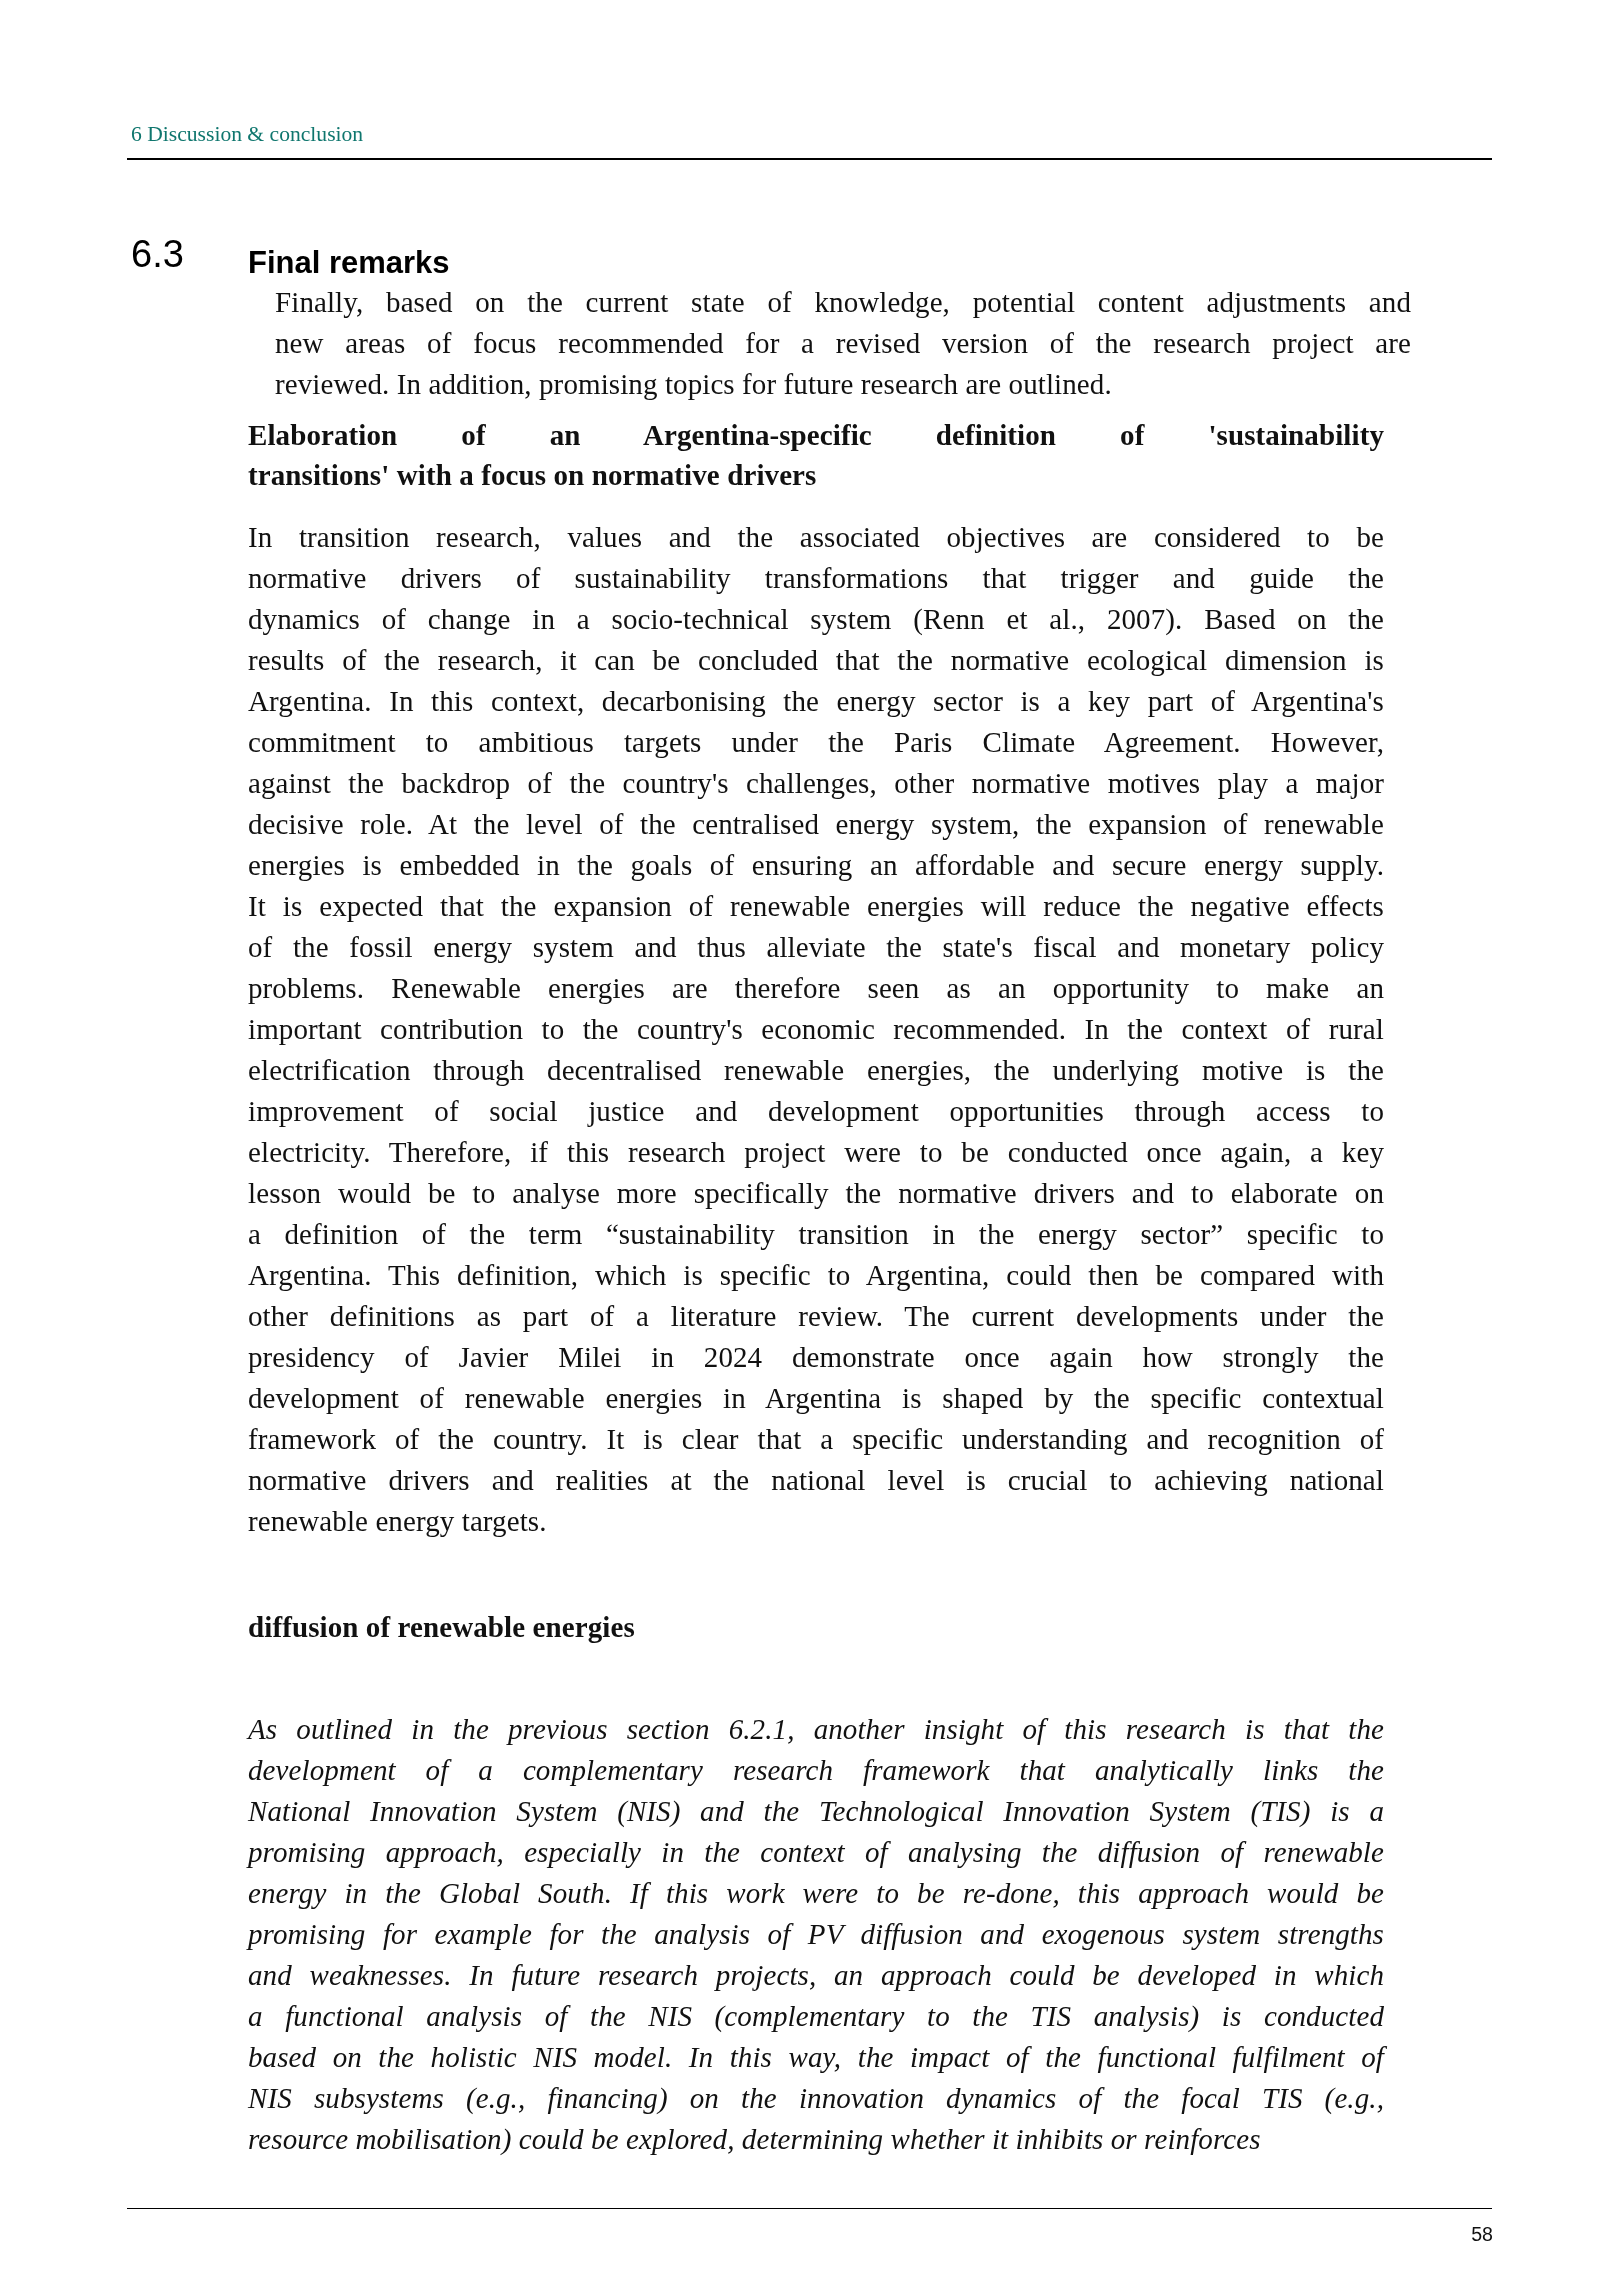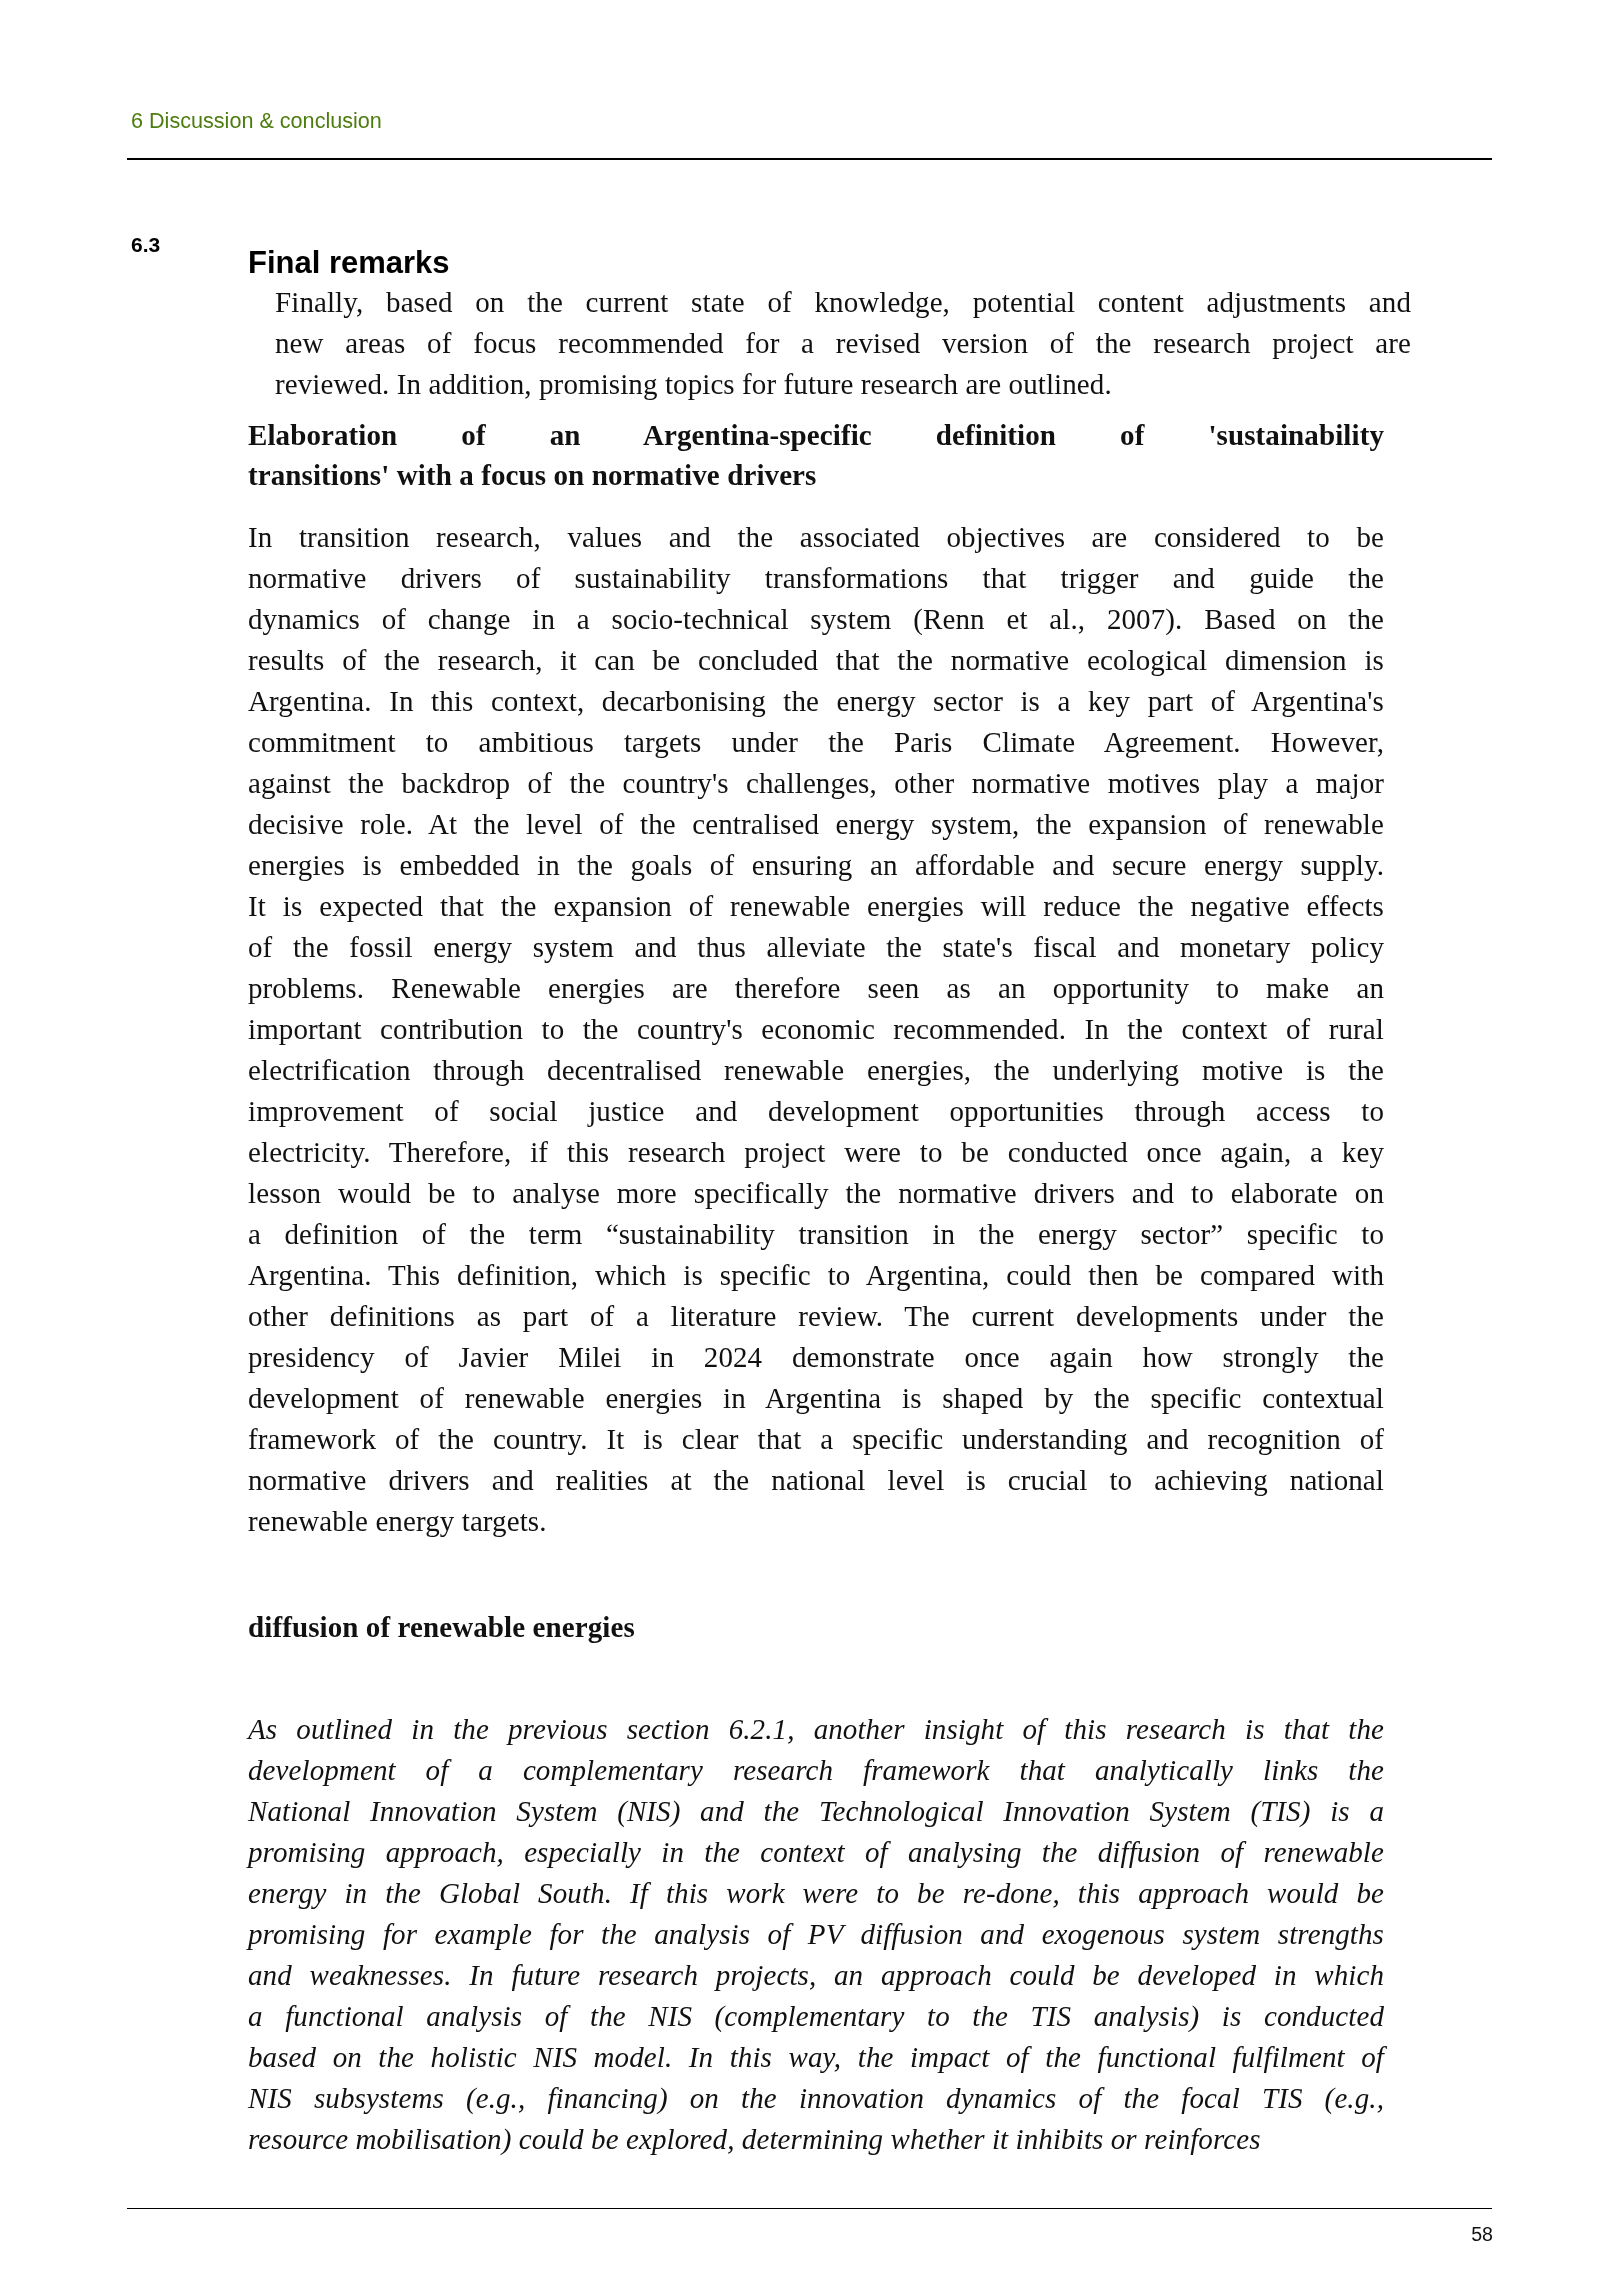--- a/index.html
+++ b/index.html
@@ -1,29 +1,29 @@
 <!DOCTYPE html>
 <html><head>
 <meta charset="utf-8">
 <style>
   html, body { margin: 0; padding: 0; background: #ffffff; }
   body { width: 1621px; height: 2293px; position: relative; overflow: hidden; color: #111111; }
   .running-head {
-    position: absolute; left: 131px; top: 108px;
-    font-family: Liberation Sans, sans-serif; font-size: 21.6px; color: #4d7c0f;
+    position: absolute; left: 131px; top: 122px;
+    font-family: Liberation Serif, serif; font-size: 21.6px; color: #0f766e;
   }
   .rule-top { position: absolute; left: 127px; top: 158px; width: 1365px; height: 2px; background: #000; }
   .rule-bottom { position: absolute; left: 127px; top: 2208px; width: 1365px; height: 1px; background: #000; }
   .page-num {
     position: absolute; right: 128px; top: 2223px;
     font-family: "Liberation Sans", sans-serif; font-size: 19.6px; color: #111;
   }
   .sec-num {
     position: absolute; left: 131px; top: 233px;
-    font-family: "Liberation Sans", sans-serif; font-weight: bold; font-size: 21px; color: #000;
+    font-family: "Liberation Sans", sans-serif; font-weight: normal; font-size: 38px; color: #000;
   }
   .sec-title {
     position: absolute; left: 248px; top: 233px;
     font-family: "Liberation Sans", sans-serif; font-weight: bold; font-size: 31px; color: #000; margin-top: 12px;
   }
   .block { position: absolute; left: 248px; width: 1136px; }
   .line {
     display: block; white-space: nowrap; text-align: justify; text-align-last: justify;
     font-family: "Liberation Serif", "DejaVu Serif", serif; font-size: 29px; height: 41px; line-height: 41px;
     letter-spacing: 0.1px;

